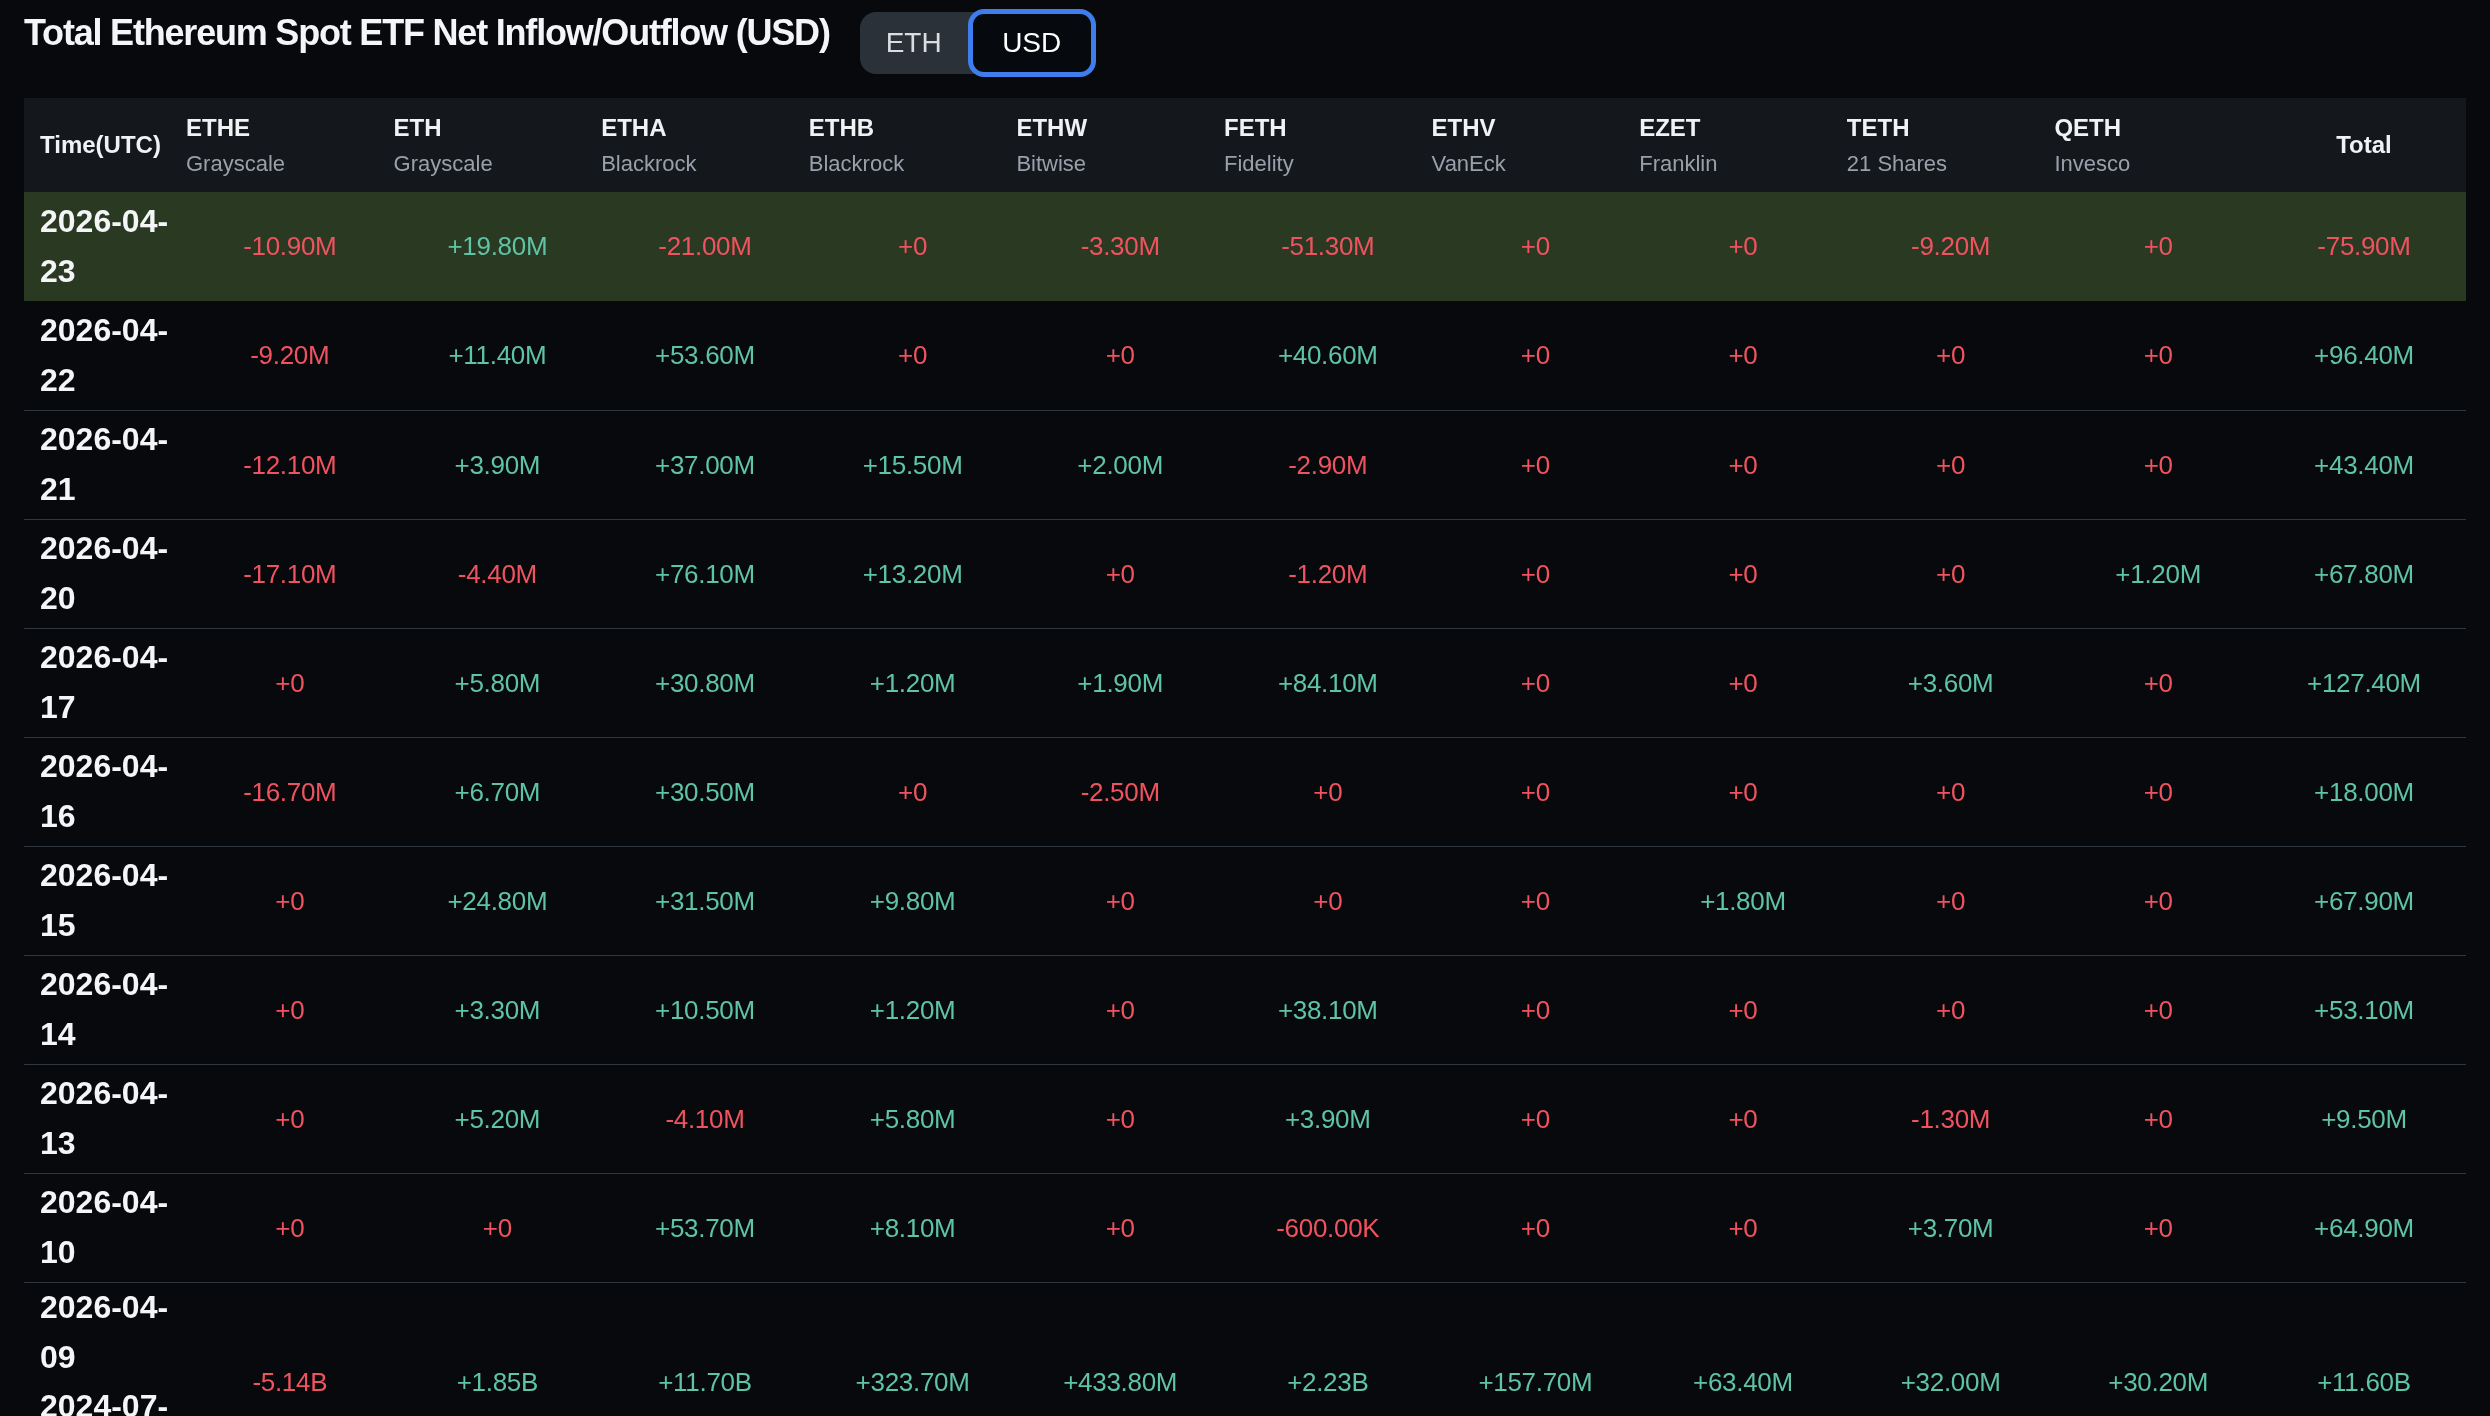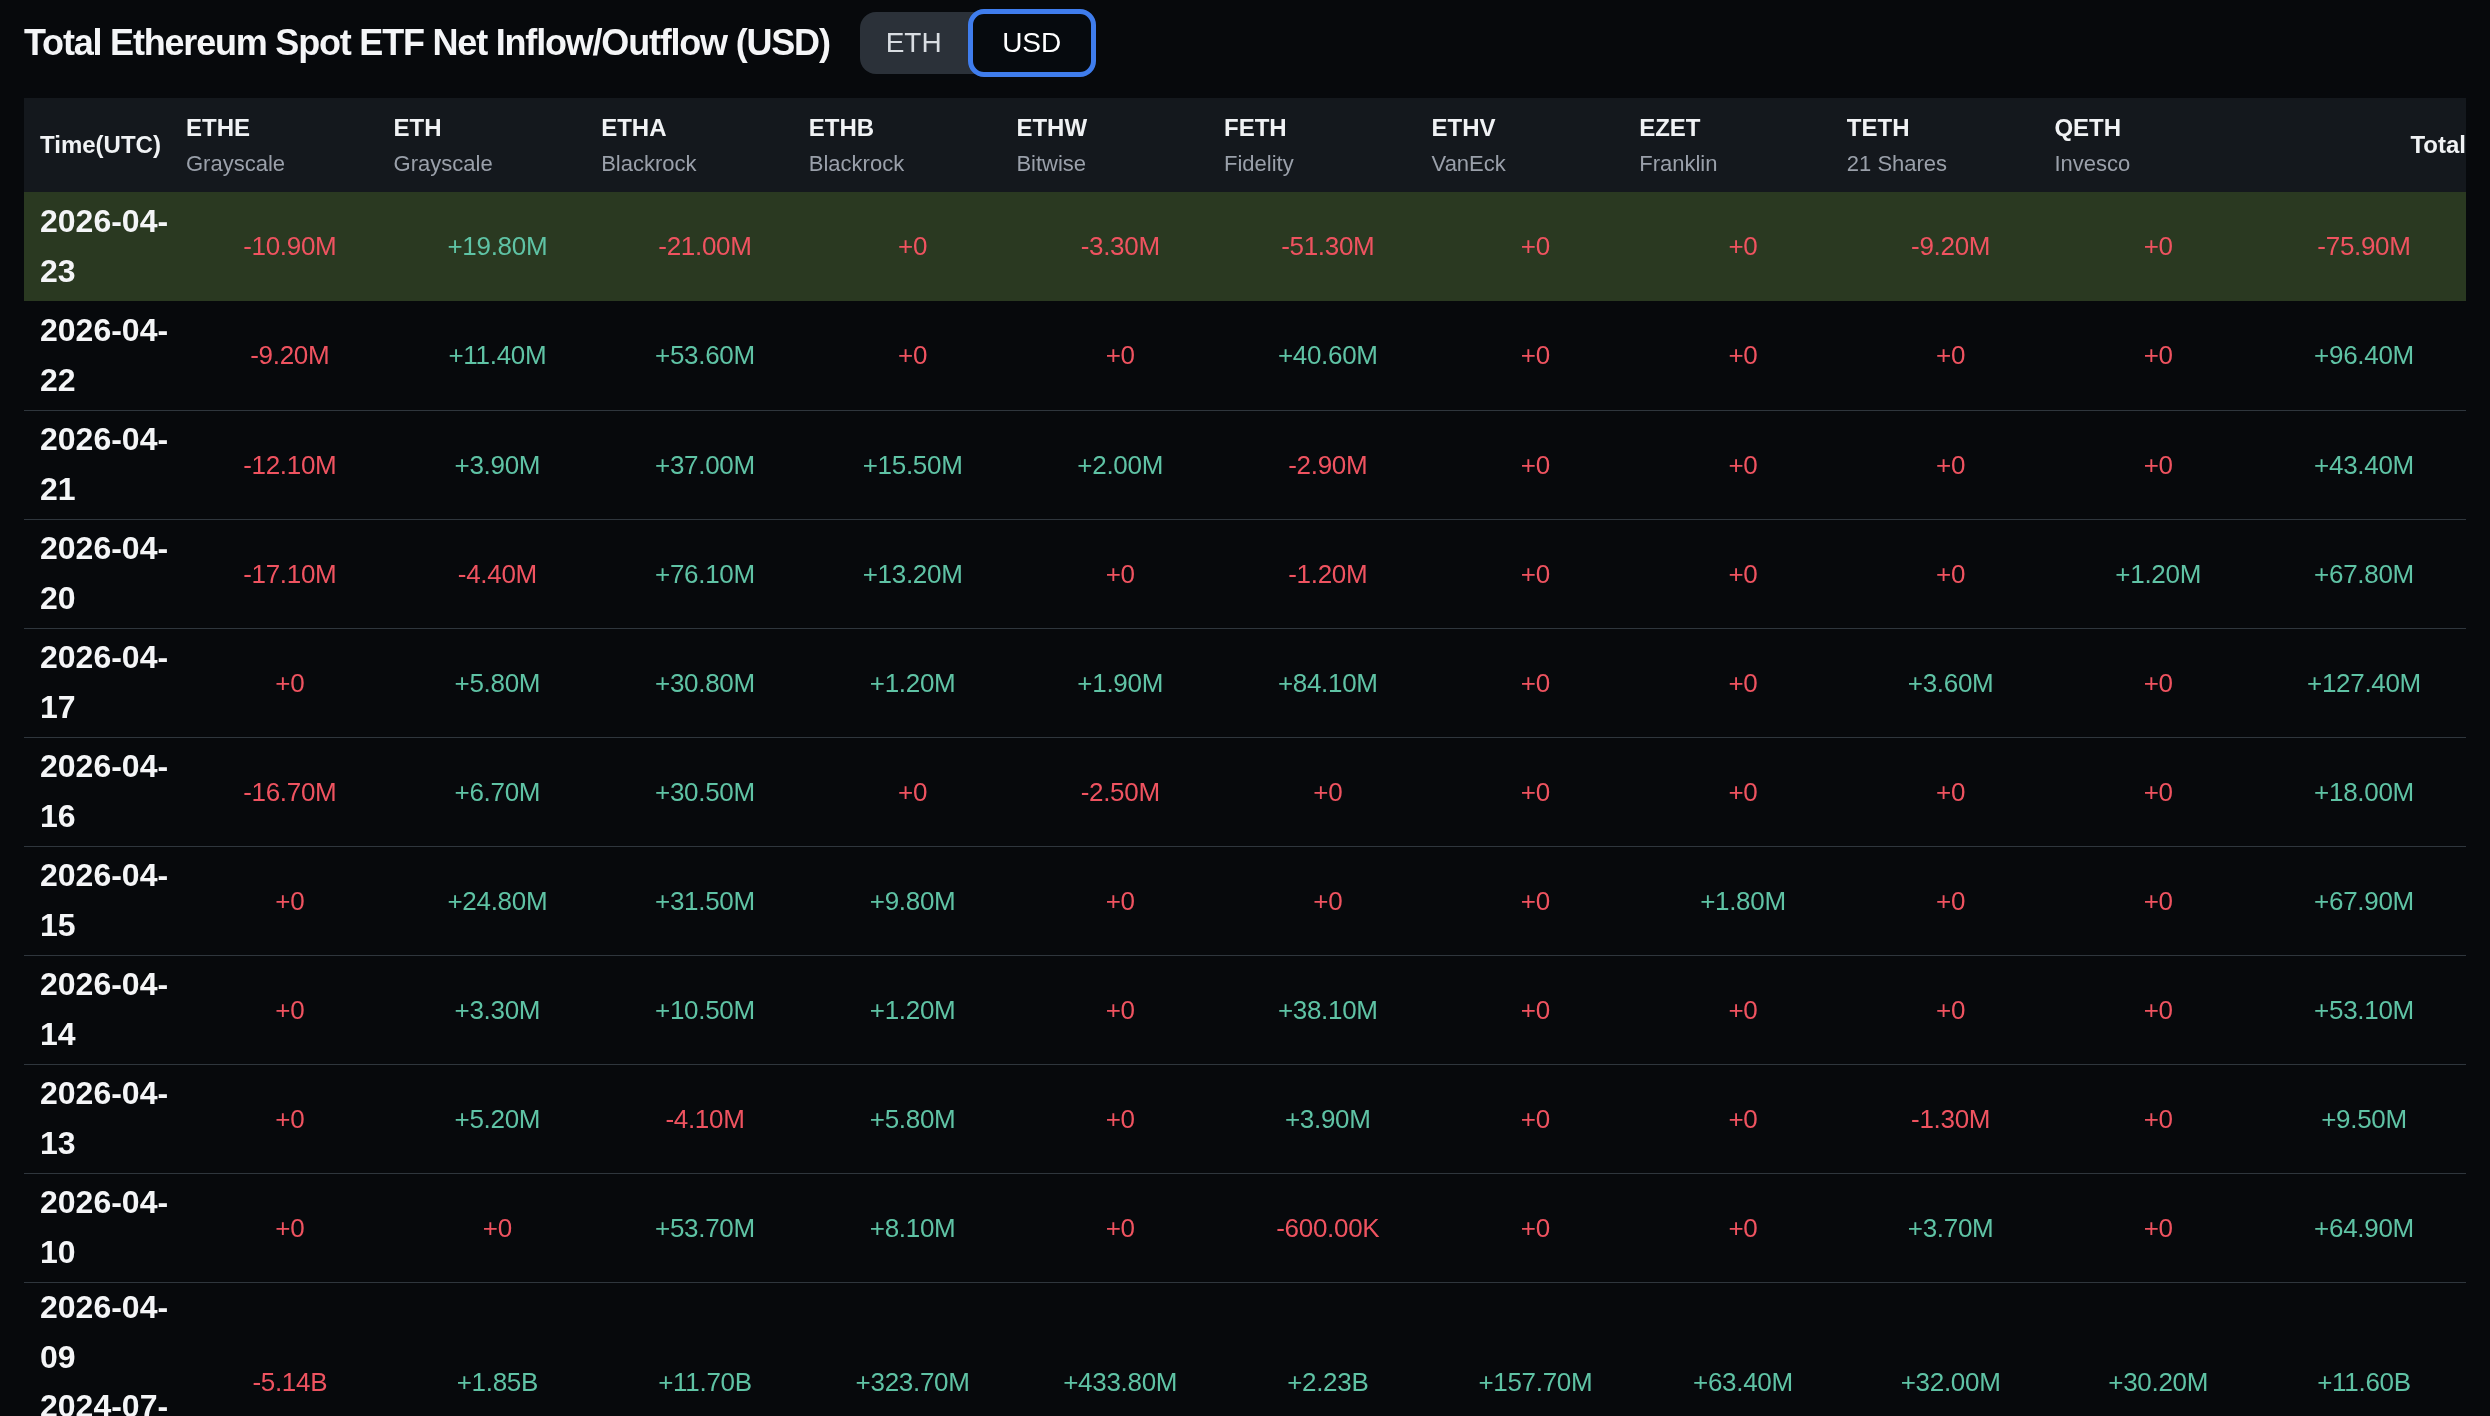--- a/index.html
+++ b/index.html
@@ -16,21 +16,21 @@
   }
   *{box-sizing:border-box;}
   html,body{margin:0;padding:0;}
   body{
     width:2490px;height:1416px;overflow:hidden;
     background:var(--bg);
     color:var(--text);
     font-family:"Liberation Sans", sans-serif;
   }
   .topbar{
-    display:flex;align-items:center;gap:30px;
+    display:flex;gap:30px;
     padding:12px 0 0 24px;height:74px;
   }
   .page-title{
     margin:0;font-size:36px;font-weight:800;letter-spacing:-1.2px;color:#f4f5f7;
     white-space:nowrap;
   }
   .toggle{
     display:flex;align-items:center;
     background:var(--toggle-bg);
     border-radius:16px;height:62px;
@@ -51,21 +51,21 @@
   .table{margin:24px 24px 0 24px;width:2442px;}
   .thead,.row{
     display:grid;
     grid-template-columns:162px repeat(10,1fr) 204px;
     align-items:center;
   }
   .thead{background:var(--thead-bg);height:94px;}
   .th.time{font-size:24px;font-weight:700;padding-left:16px;color:#f0f2f4;}
   .th .ticker{font-size:24px;font-weight:700;margin-bottom:9px;color:#f0f2f4;}
   .th .issuer{font-size:22px;text-align:left;color:var(--muted);}
-  .th.total{font-size:24px;font-weight:700;text-align:right;color:#f0f2f4;}
+  .th.total{font-size:24px;font-weight:700;text-align:center;color:#f0f2f4;}
   .row{height:109px;}
   .row.sep{border-top:1px solid var(--sep);}
   .row.hl{background:var(--hl-row-bg);}
   .td.time{font-size:32px;font-weight:700;padding-left:16px;line-height:1.55;color:#f4f5f7;}
   .td.val{font-size:26px;font-weight:500;text-align:center;letter-spacing:-0.3px;}
   .td.total{text-align:center;}
   .pos{color:var(--pos);}
   .neg{color:var(--neg);}
 </style>
 </head>

